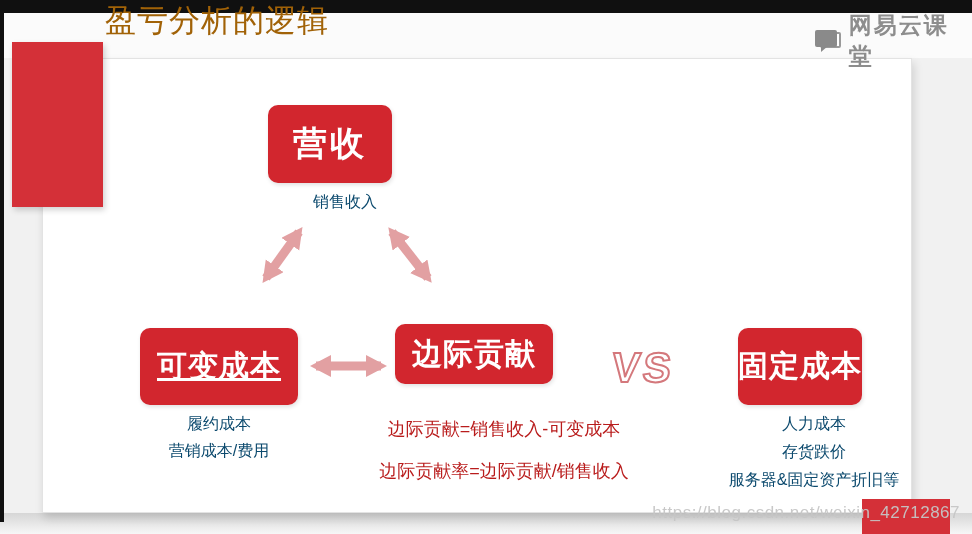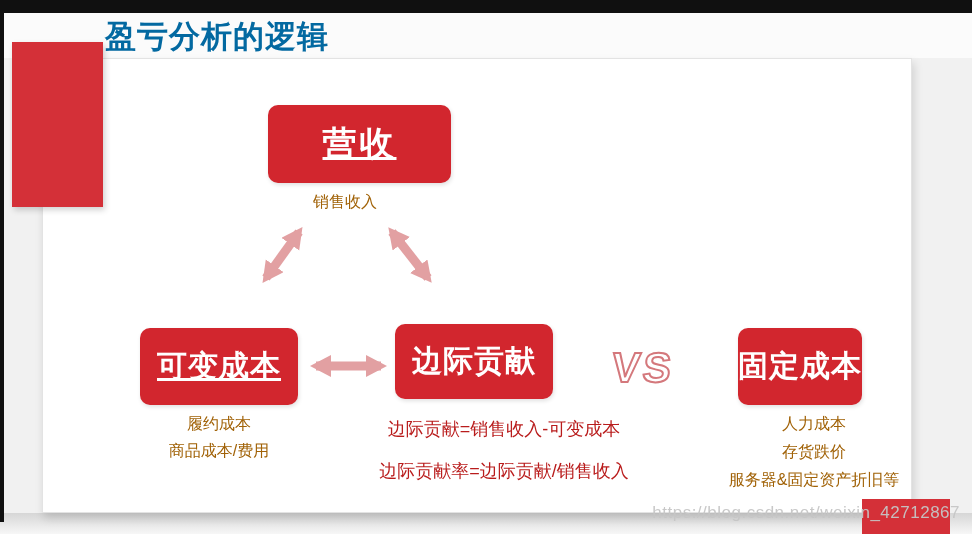--- a/index.html
+++ b/index.html
@@ -22,43 +22,43 @@
   .card{position:absolute;left:42px;top:58px;width:870px;height:455px;background:#ffffff;
         border:1px solid #e3e3e3;box-shadow:2px 5px 9px rgba(0,0,0,.14);}
 
   
   .accent-tl{position:absolute;left:12px;top:42px;width:91px;height:165px;background:var(--accent);
              box-shadow:2px 3px 6px rgba(0,0,0,.18);z-index:5;}
   .accent-br{position:absolute;left:862px;top:499px;width:88px;height:35px;background:var(--accent);
              z-index:5;}
 
   
-  .page-title{position:absolute;left:105px;top:16px;font-size:31px;font-weight:700;color:#0369a1;
+  .page-title{position:absolute;left:105px;top:0;font-size:31px;font-weight:400;color:#a16207;
               letter-spacing:1px;z-index:6;}
   .brand{position:absolute;left:815px;top:27px;height:28px;display:flex;align-items:center;z-index:6;}
   .brand-icon{position:relative;width:27px;height:22px;margin-right:7px;}
   .brand-icon .screen-echo{position:absolute;left:5px;top:2px;width:21px;height:16px;
       border:2px solid #9a9a9a;border-radius:2px;background:#fff;}
   .brand-icon .screen{position:absolute;left:0;top:0;width:22px;height:17px;background:#8a8a8a;
       border-radius:2px;}
   .brand-icon .tail{position:absolute;left:6px;top:16px;width:0;height:0;
       border-left:7px solid #8a8a8a;border-bottom:6px solid transparent;}
   .brand-name{font-size:23px;color:var(--muted);font-weight:600;letter-spacing:2px;}
 
   
   .node{position:absolute;background:var(--red);border-radius:10px;display:flex;
         align-items:center;justify-content:center;color:#ffffff;font-weight:700;z-index:4;
         box-shadow:1px 2px 4px rgba(0,0,0,.12);}
-  .node-revenue{left:268px;top:105px;width:183px;height:78px;font-size:34px;letter-spacing:3px;text-decoration:underline;}
+  .node-revenue{left:268px;top:105px;width:124px;height:78px;font-size:34px;letter-spacing:3px;}
   .node-variable{left:140px;top:328px;width:158px;height:77px;font-size:30px;letter-spacing:1px;text-decoration:underline;}
-  .node-marginal{left:395px;top:324px;width:158px;height:75px;font-size:30px;letter-spacing:1px;}
+  .node-marginal{left:395px;top:324px;width:158px;height:60px;font-size:30px;letter-spacing:1px;}
   .node-fixed{left:738px;top:328px;width:124px;height:77px;font-size:30px;letter-spacing:1px;}
 
   
-  .note{position:absolute;color:#a16207;z-index:4;text-align:center;}
+  .note{position:absolute;color:#0c4a6e;z-index:4;text-align:center;}
   .note-revenue{left:275px;top:192px;width:140px;font-size:16px;}
   .note-list{line-height:27px;font-size:16px;}
   .note-variable{left:124px;top:410px;width:190px;}
   .note-fixed{left:704px;top:410px;width:220px;line-height:28px;}
   .note-formulas{left:370px;top:417px;width:268px;font-size:18px;color:#b91c1c;}
   .note-formulas .f2{margin-top:18px;}
 
   
   .vs{position:absolute;left:612px;top:344px;width:80px;font-size:42px;font-weight:800;
       color:transparent;-webkit-text-stroke:2px var(--vs);letter-spacing:3px;
@@ -82,20 +82,28 @@
   <div class="card"></div>
 
   <div class="black-bar-top"></div>
   <div class="black-bar-left"></div>
 
   <div class="accent-tl"></div>
   <div class="accent-br"></div>
 
   <div class="page-title">盈亏分析的逻辑</div>
 
+  <div class="brand">
+    <span class="brand-icon">
+      <span class="screen-echo"></span>
+      <span class="screen"></span>
+      <span class="tail"></span>
+    </span>
+    <span class="brand-name">网易云课堂</span>
+  </div>
 
   <svg class="arrows" viewBox="0 0 972 534">
     <defs>
       <marker id="ah" markerUnits="userSpaceOnUse" markerWidth="22" markerHeight="24" refX="15" refY="11" orient="auto-start-reverse">
         <path d="M0,0 L21,11 L0,22 Z" style="fill:var(--arrow)"></path>
       </marker>
     </defs>
     <g>
       <line x1="299" y1="232" x2="266" y2="278" style="stroke:var(--arrow)" stroke-width="9" marker-start="url(#ah)" marker-end="url(#ah)"></line>
     </g>
@@ -110,21 +118,21 @@
   <div class="node node-revenue">
     <span>营收</span>
   </div>
   <div class="note note-revenue">销售收入</div>
 
   <div class="node node-variable">
     <span>可变成本</span>
   </div>
   <div class="note note-list note-variable">
     <div>履约成本</div>
-    <div>商品成本/费用</div>
+    <div>营销成本/费用</div>
   </div>
 
   <div class="node node-marginal">
     <span>边际贡献</span>
   </div>
   <div class="note note-formulas">
     <div class="f1">边际贡献=销售收入-可变成本</div>
     <div class="f2">边际贡献率=边际贡献/销售收入</div>
   </div>
 

